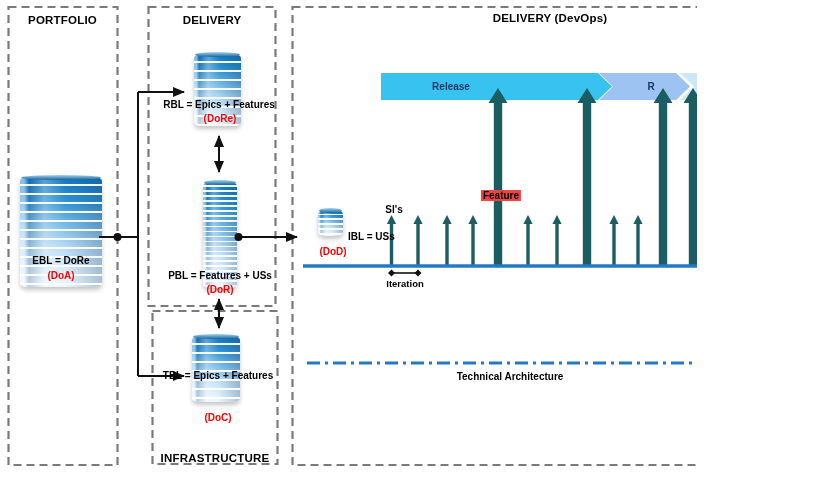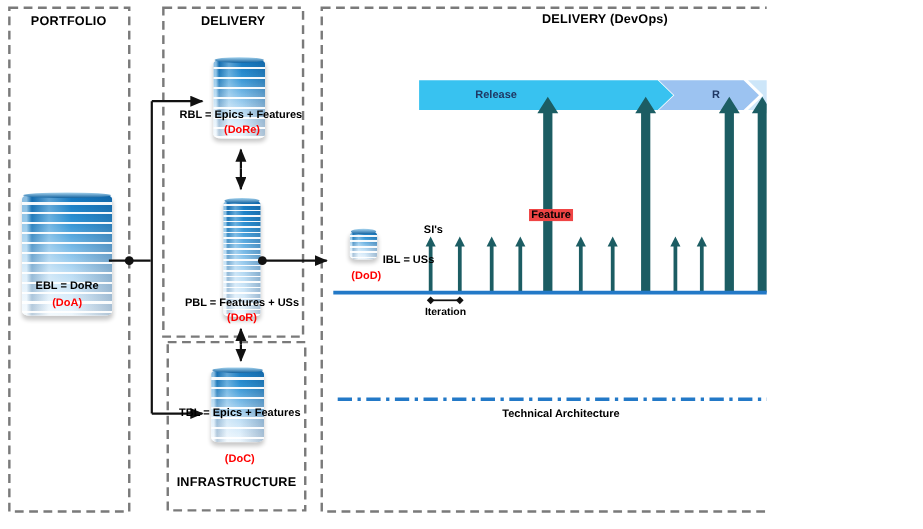--- a/index.html
+++ b/index.html
@@ -113,21 +113,21 @@
       <polygon points="418,269.5 421.5,273 418,276.5 414.5,273" fill="var(--c-connector_black,#111)"></polygon>
     </g>
 
     <path d="M307,363 H794" stroke="var(--c-timeline_blue,#2379C7)" stroke-width="3.2" stroke-dasharray="13 5 3 5" fill="none"></path>
     <polygon points="793,356.5 808,363 793,369.5" style="fill:var(--c-timeline_blue,#2379C7)"></polygon>
   </svg>
 
   <div class="lbl title" style="left:62.5px;top:15px;">PORTFOLIO</div>
   <div class="lbl title" style="left:212px;top:15px;">DELIVERY</div>
   <div class="lbl title" style="left:550px;top:13px;">DELIVERY (DevOps)</div>
-  <div class="lbl title" style="left:215px;top:434px;">INFRASTRUCTURE</div>
+  <div class="lbl title" style="left:215px;top:453px;">INFRASTRUCTURE</div>
 
   <div class="lbl" style="left:61px;top:255px;">EBL = DoRe</div>
   <div class="lbl red" style="left:61px;top:270px;">(DoA)</div>
   <div class="lbl" style="left:219px;top:99px;">RBL = Epics + Features</div>
   <div class="lbl red" style="left:220px;top:113px;">(DoRe)</div>
   <div class="lbl" style="left:220px;top:270px;">PBL = Features + USs</div>
   <div class="lbl red" style="left:220px;top:284px;">(DoR)</div>
   <div class="lbl" style="left:218px;top:370px;">TBL = Epics + Features</div>
   <div class="lbl red" style="left:218px;top:412px;">(DoC)</div>
   <div class="lbl left" style="left:310px;top:231px;margin-left:38px;">IBL = USs</div>

